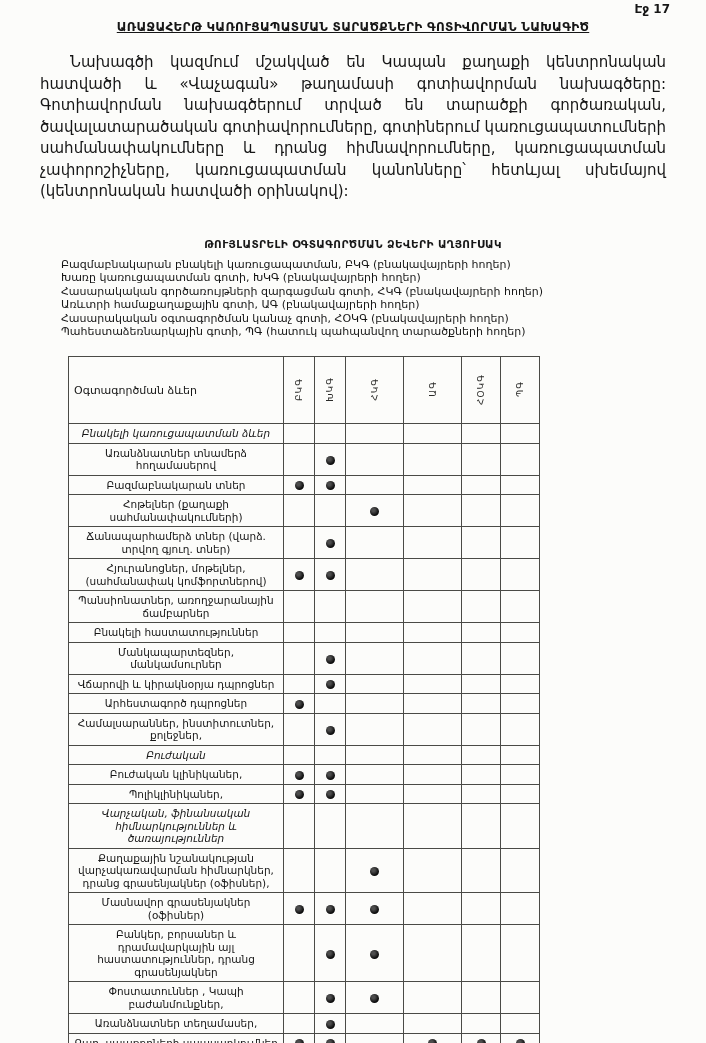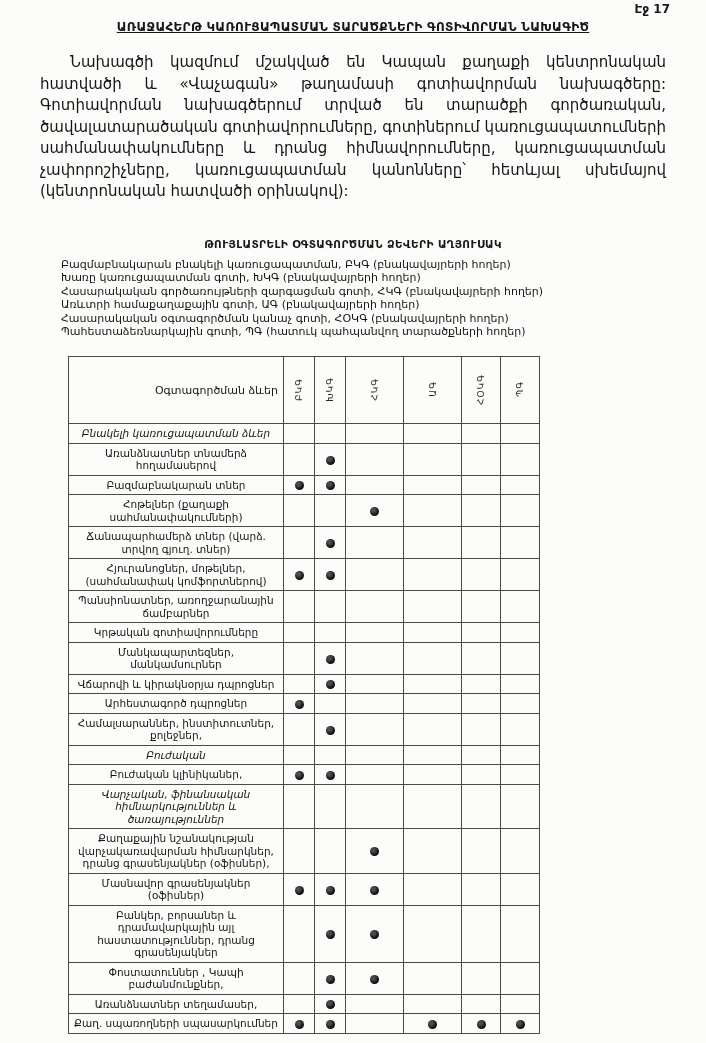--- a/index.html
+++ b/index.html
@@ -45,21 +45,21 @@
     font-size:10.5px;
   }
   .uses-table th, .uses-table td {
     border:1px solid #4a4a46;
     padding:3px 5px;
     vertical-align:middle;
   }
   .uses-table th.corner {
     height:60px;
     font-weight:normal; font-size:11px;
-    text-align:right;
+    text-align:left;
   }
   .uses-table th.zone {
     font-weight:normal;
     text-align:center; padding:2px 0;
   }
   .vert {
     display:inline-block;
     writing-mode:vertical-rl;
     transform:rotate(180deg);
     white-space:nowrap;
@@ -181,21 +181,21 @@
         <tr>
           <td class="label">Պանսիոնատներ, առողջարանային ճամբարներ</td>
           <td class="mark"></td>
           <td class="mark"></td>
           <td class="mark"></td>
           <td class="mark"></td>
           <td class="mark"></td>
           <td class="mark"></td>
         </tr>
         <tr>
-          <td class="label">Կրթական գոտիավորումները</td>
+          <td class="label">Բնակելի հաստատություններ</td>
           <td class="mark"></td>
           <td class="mark"></td>
           <td class="mark"></td>
           <td class="mark"></td>
           <td class="mark"></td>
           <td class="mark"></td>
         </tr>
         <tr>
           <td class="label">Մանկապարտեզներ, մանկամսուրներ</td>
           <td class="mark"></td>
@@ -236,20 +236,29 @@
           <td class="label section">Բուժական</td>
           <td class="mark"></td>
           <td class="mark"></td>
           <td class="mark"></td>
           <td class="mark"></td>
           <td class="mark"></td>
           <td class="mark"></td>
         </tr>
         <tr>
           <td class="label">Բուժական կլինիկաներ,</td>
+          <td class="mark"><span class="dot"></span></td>
+          <td class="mark"><span class="dot"></span></td>
+          <td class="mark"></td>
+          <td class="mark"></td>
+          <td class="mark"></td>
+          <td class="mark"></td>
+        </tr>
+        <tr>
+          <td class="label">Պոլիկլինիկաներ,</td>
           <td class="mark"><span class="dot"></span></td>
           <td class="mark"><span class="dot"></span></td>
           <td class="mark"></td>
           <td class="mark"></td>
           <td class="mark"></td>
           <td class="mark"></td>
         </tr>
         <tr>
           <td class="label section">Վարչական, ֆինանսական հիմնարկություններ և ծառայություններ</td>
           <td class="mark"></td>

